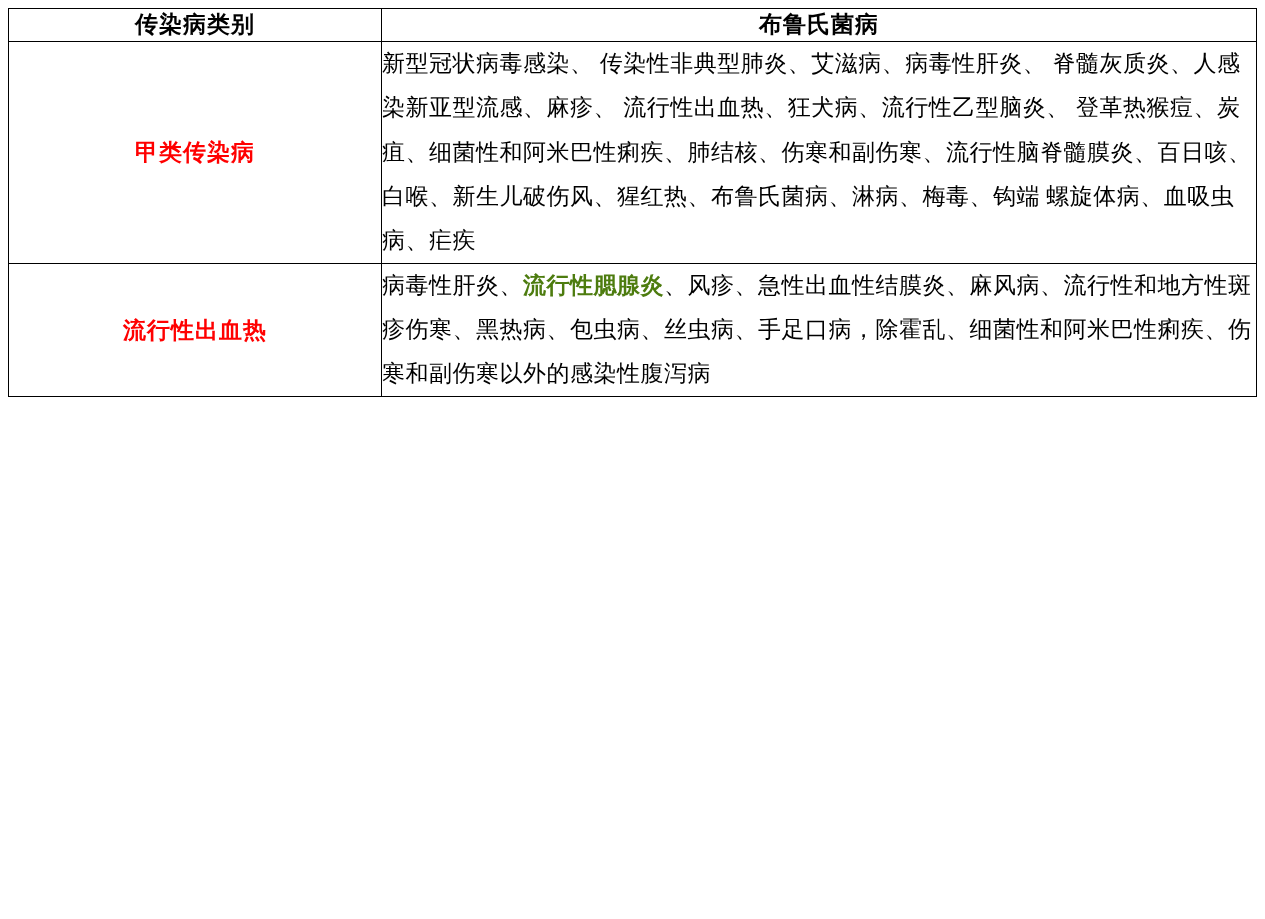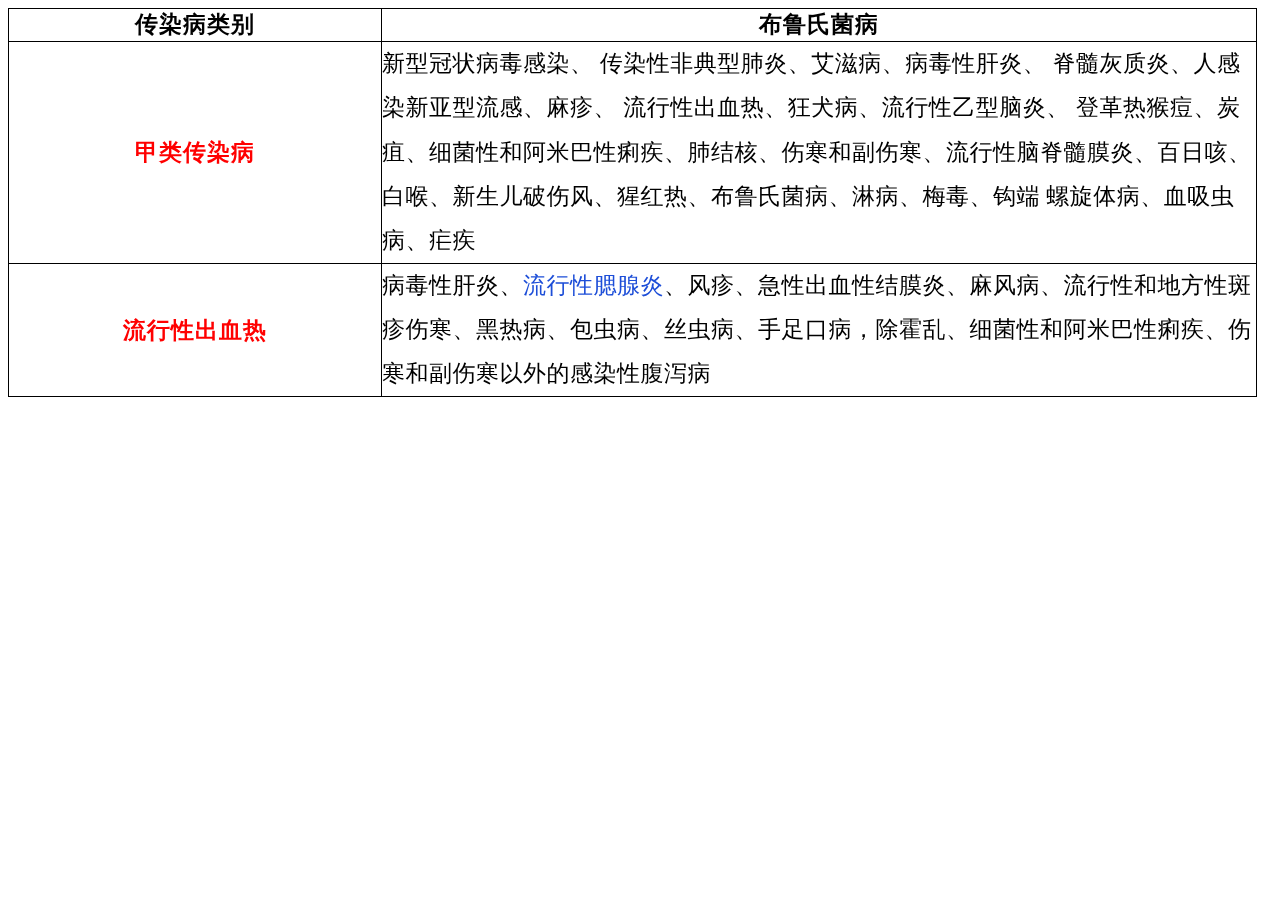--- a/index.html
+++ b/index.html
@@ -56,22 +56,22 @@
     font-size: 23px;
     line-height: 1.92;
     padding: 8px 14px 10px 16px;
     letter-spacing: 0.5px;
   }
   .dis-cell.single-line {
     padding: 12px 14px 14px 16px;
     line-height: 1.5;
   }
   .highlight-blue {
-    color: #1d4ed8;
-    font-weight: normal;
+    color: #4d7c0f;
+    font-weight: bold;
   }
   .row-a .cat-cell { padding: 10px 4px; }
 </style>
 </head>
 <body>
 
 <div class="page">
   <table class="disease-table">
     <colgroup>
       <col class="col-category">

